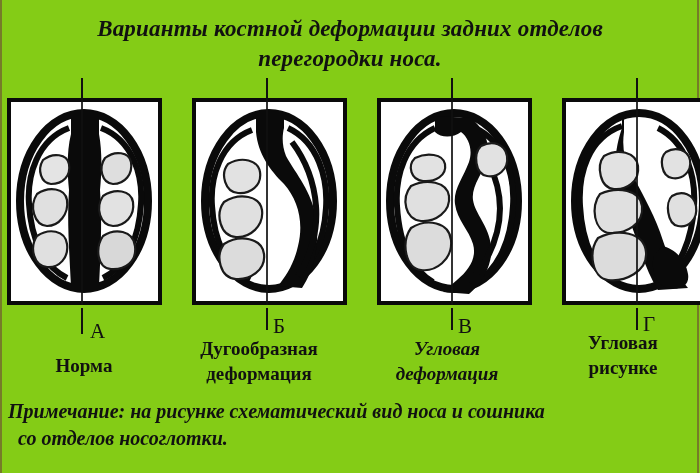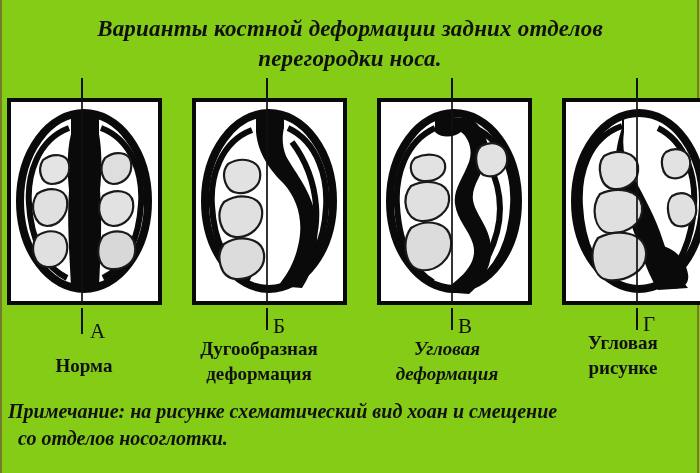--- a/index.html
+++ b/index.html
@@ -251,17 +251,17 @@
     <div>Угловая</div>
     <div>деформация</div>
   </div>
 
   <div class="caption" style="left:548px; top:330px; width:150px;">
     <div>Угловая</div>
     <div>рисунке</div>
   </div>
 
   <div class="note">
-    <div class="note-line">Примечание: на рисунке схематический вид хоан и смещение</div>
+    <div class="note-line">Примечание: на рисунке схематический вид носа и сошника</div>
     <div class="note-line second">со отделов носоглотки.</div>
   </div>
 
 </div>
 
 </body></html>

